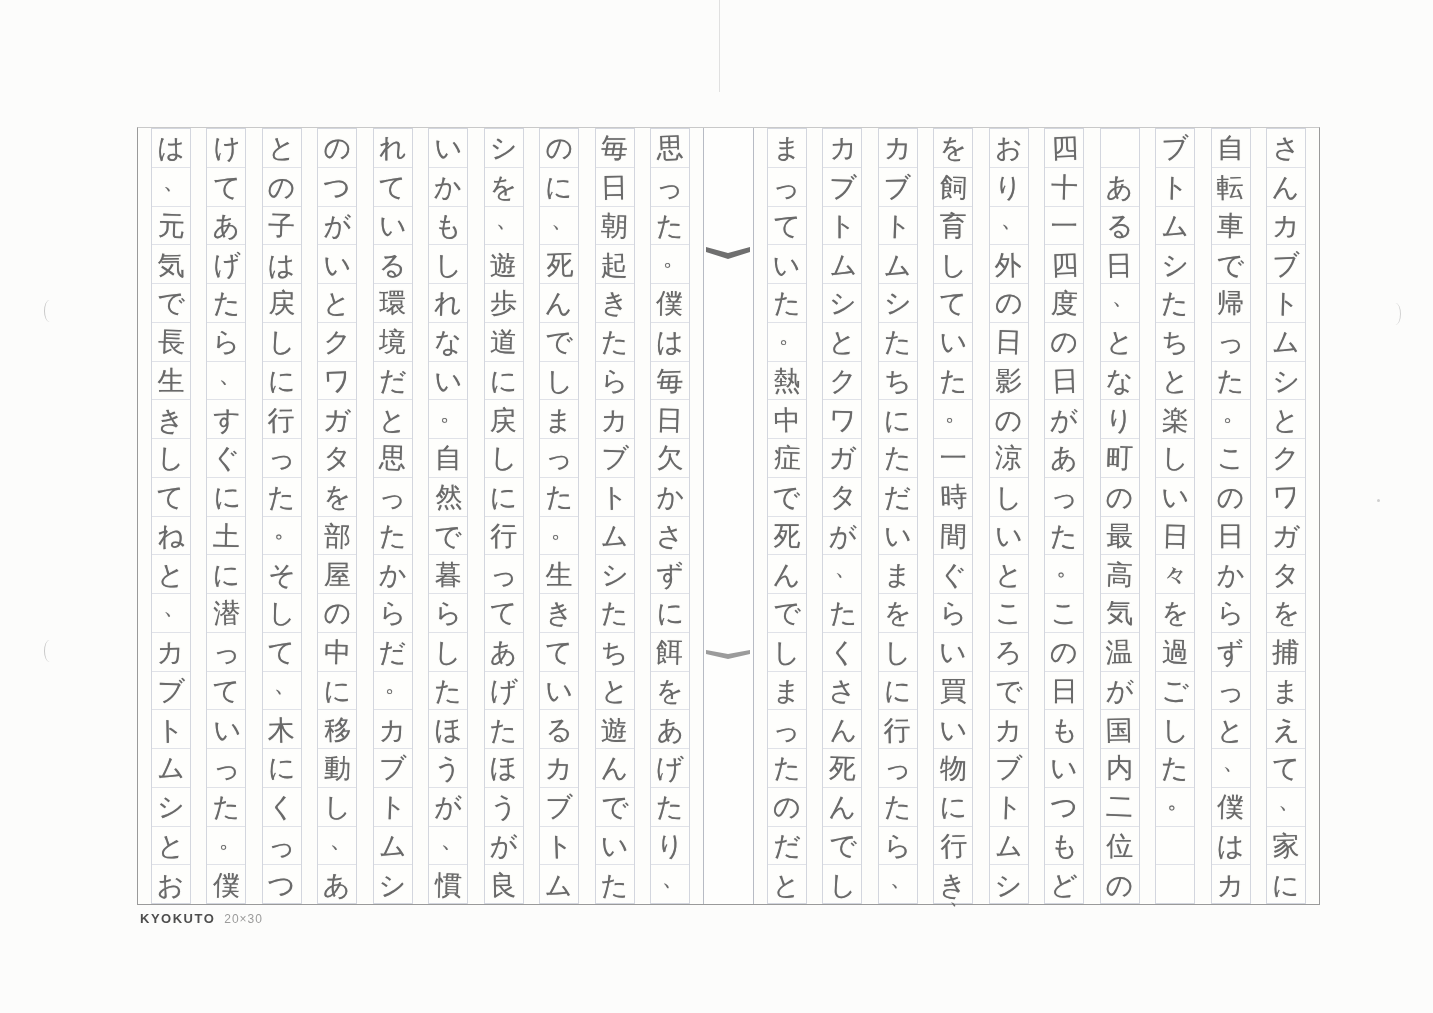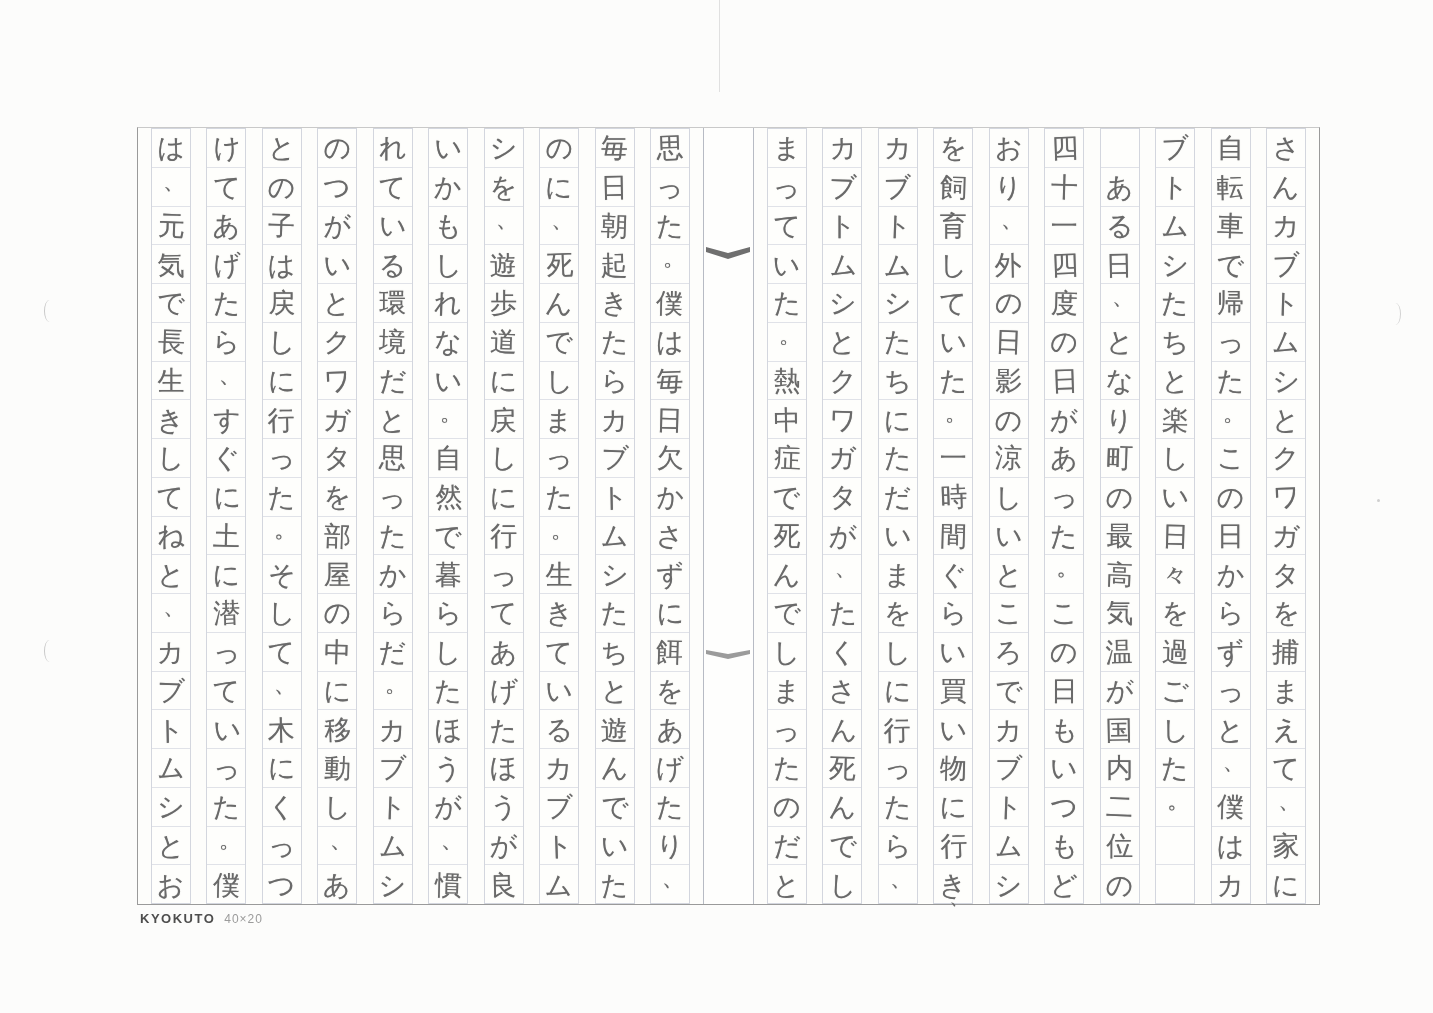--- a/index.html
+++ b/index.html
@@ -1317,20 +1317,20 @@
           </div>
           <div class="cell">
             <span>と</span>
           </div>
         </div>
       </div>
   </div>
 
   <div class="brand">
     <span class="logo">KYOKUTO</span>
-    <span class="gridsize">40×20</span>
+    <span class="gridsize">20×30</span>
   </div>
 
   <div class="arc a1"></div>
   <div class="arc a2"></div>
   <div class="arc a3"></div>
   <div class="dot"></div>
 </div>
 
 </body></html>

